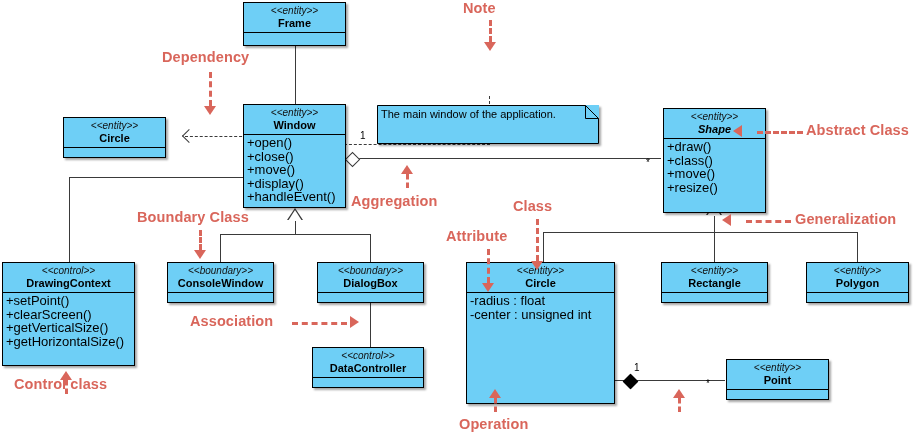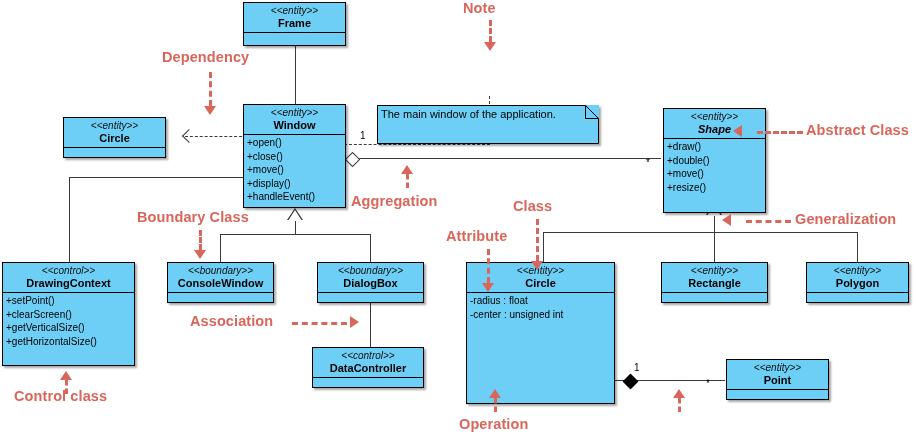--- a/index.html
+++ b/index.html
@@ -11,21 +11,21 @@
   .uml{position:absolute;border:1px solid #000;background:#6ecff6;
        box-sizing:border-box;box-shadow:2px 2px 2px rgba(0,0,0,.35);}
   .uml .hd{padding:2px 2px 3px;text-align:center;line-height:1.15;
            border-bottom:1px solid #000;}
   .uml .ster{font-size:10px;color:#111;display:block;font-style:italic;}
   .uml .nm{font-size:11px;font-weight:bold;color:#000;display:block;}
   .uml .nm.abs{font-style:italic;}
   .uml .cmp{border-bottom:1px solid #000;padding:1px 3px;}
   .uml .cmp:last-child{border-bottom:none;}
   .uml .cmp.empty{height:11px;padding:0;}
-  .uml .row{font-size:10px;color:#000;line-height:13.5px;white-space:nowrap;}
+  .uml .row{font-size:13px;color:#000;line-height:13.5px;white-space:nowrap;}
 
   
   .note{position:absolute;background:#6ecff6;box-sizing:border-box;
         box-shadow:2px 2px 2px rgba(0,0,0,.35);}
   .note .txt{position:absolute;left:4px;top:3px;font-size:11px;color:#000;
              white-space:nowrap;}
 
   
   .ln{position:absolute;background:#3a3a3a;}
   .lnh{height:1px;}
@@ -137,21 +137,21 @@
     <div class="cmp empty"></div>
   </div>
 
   <div class="uml" style="left:663px;top:108px;width:103px;height:105px;">
     <div class="hd">
       <span class="ster">&lt;&lt;entity&gt;&gt;</span>
       <span class="nm abs">Shape</span>
     </div>
     <div class="cmp">
       <div class="row">+draw()</div>
-      <div class="row">+double()</div>
+      <div class="row">+class()</div>
       <div class="row">+move()</div>
       <div class="row">+resize()</div>
     </div>
   </div>
 
   <div class="uml" style="left:2px;top:262px;width:133px;height:104px;">
     <div class="hd">
       <span class="ster">&lt;&lt;control&gt;&gt;</span>
       <span class="nm">DrawingContext</span>
     </div>
@@ -259,21 +259,21 @@
   <div class="rtri rtri-left" style="left:722px;top:214px;"></div>
 
   <div class="anno" style="left:446px;top:228px;">Attribute</div>
   <div class="rdash-v" style="left:487px;top:249px;height:34px;"></div>
   <div class="rtri rtri-down" style="left:482px;top:283px;"></div>
 
   <div class="anno" style="left:190px;top:313px;">Association</div>
   <div class="rdash-h" style="left:292px;top:322px;width:55px;"></div>
   <div class="rtri rtri-right" style="left:350px;top:316px;"></div>
 
-  <div class="anno" style="left:14px;top:388px;">Control class</div>
+  <div class="anno" style="left:14px;top:376px;">Control class</div>
   <div class="rdash-v" style="left:65px;top:380px;height:14px;"></div>
   <div class="rtri rtri-up" style="left:60px;top:371px;"></div>
 
   <div class="anno" style="left:459px;top:416px;">Operation</div>
   <div class="rdash-v" style="left:494px;top:398px;height:14px;"></div>
   <div class="rtri rtri-up" style="left:489px;top:389px;"></div>
 
   <div class="anno" style="left:618px;top:416px;margin-top:29px;">Composition</div>
   <div class="rdash-v" style="left:678px;top:398px;height:14px;"></div>
   <div class="rtri rtri-up" style="left:673px;top:389px;"></div>

